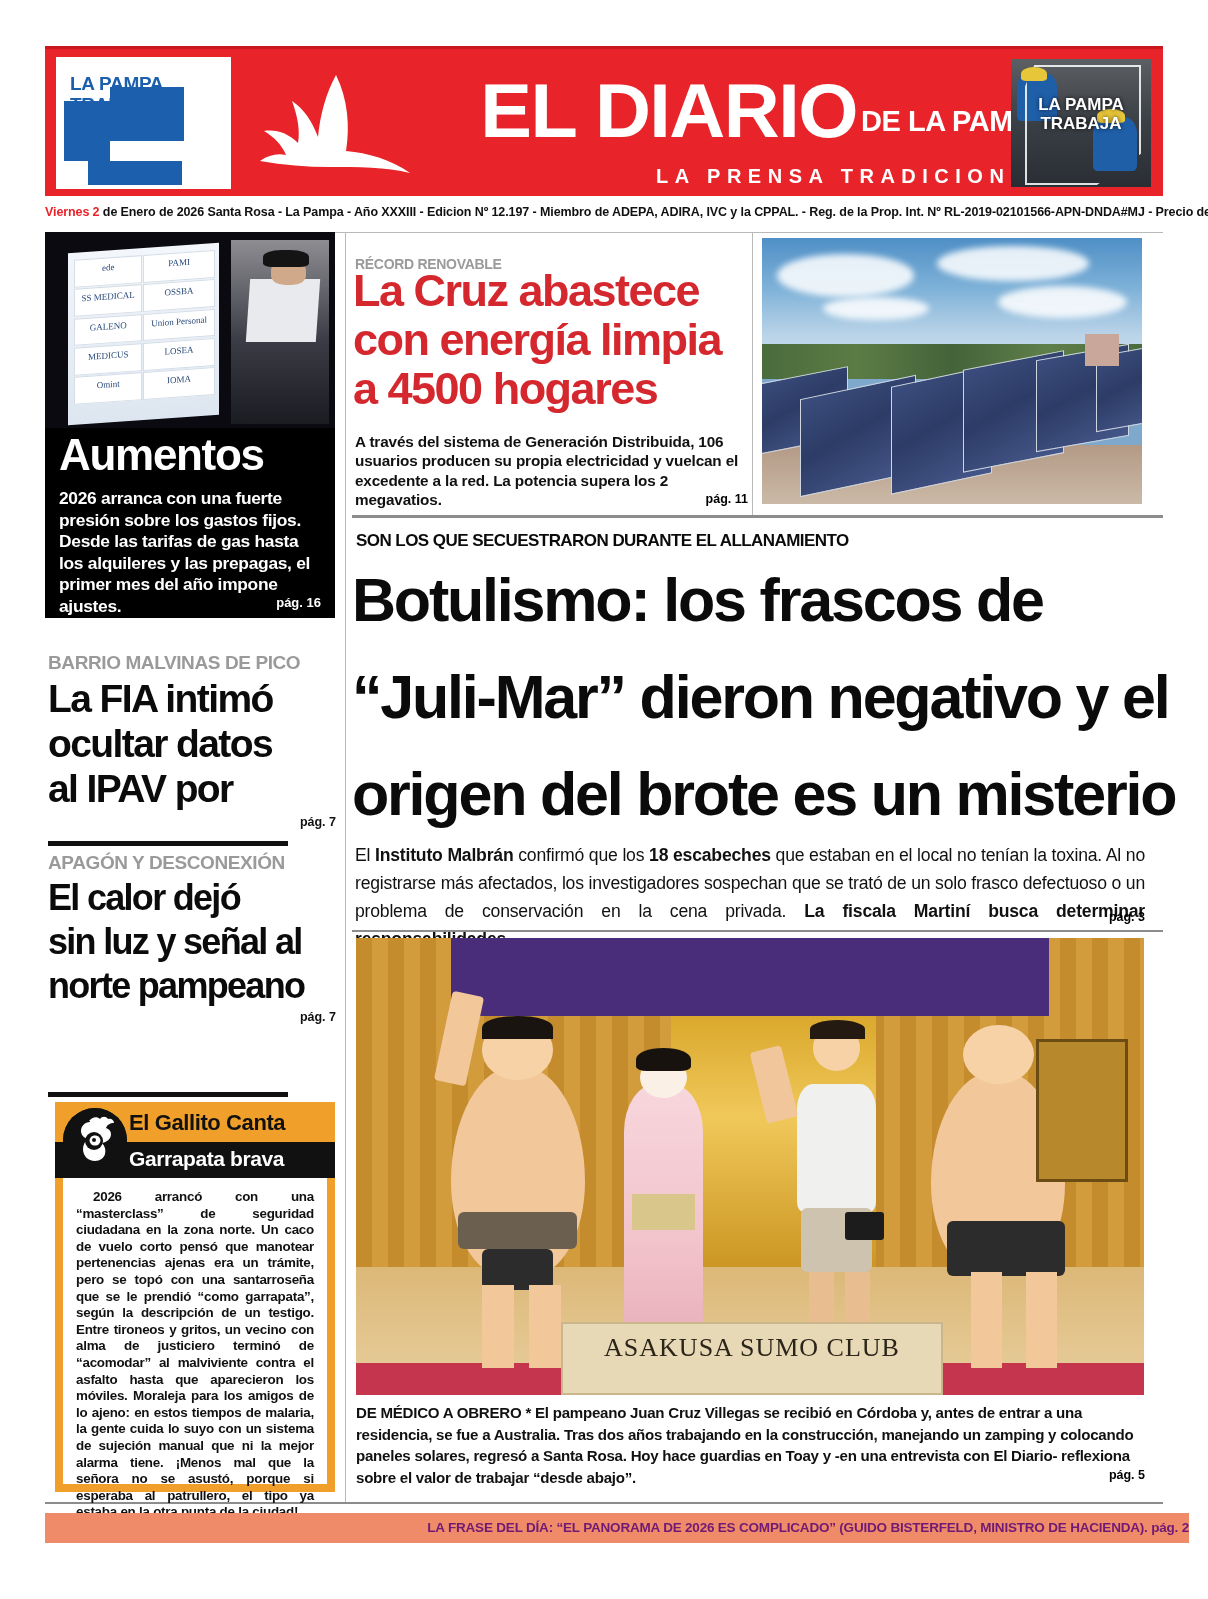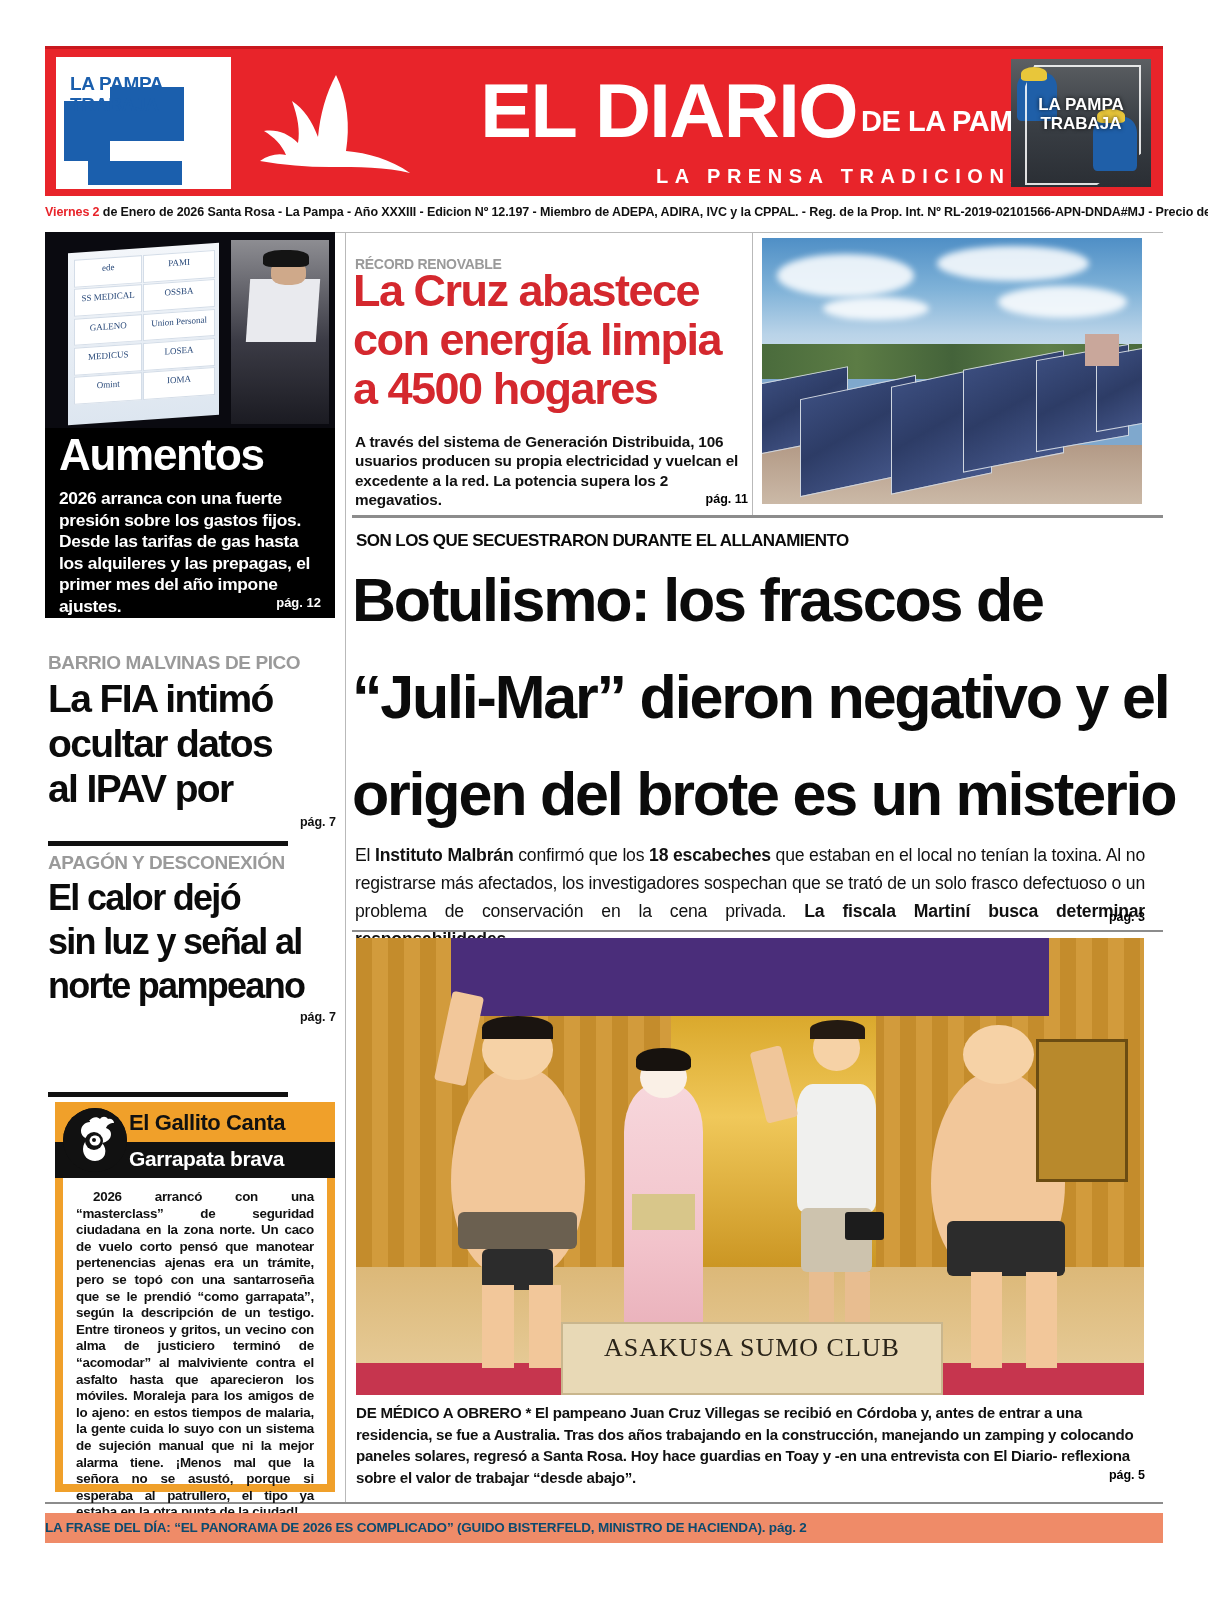--- a/index.html
+++ b/index.html
@@ -176,22 +176,22 @@
   }
   .sumo-caption{
     position:absolute;left:356px;top:1402px;width:788px;
     font-weight:bold;font-size:15.1px;line-height:21.5px;letter-spacing:-0.25px;color:#111;
   }
   .sumo-pag{position:absolute;left:1000px;top:1468px;width:145px;text-align:right;font-weight:bold;font-size:12.5px;}
 
   
   .frase{
     position:absolute;left:45px;top:1513px;width:1118px;height:30px;
-    background:#ef8b68;color:#0c4a6e;text-align:left;line-height:30px;
-    font-weight:bold;font-size:13.5px;letter-spacing:-0.2px;
+    background:#ef8b68;color:#701a75;text-align:right;line-height:30px;
+    font-weight:bold;font-size:13.5px;letter-spacing:-0.2px;padding-left:26px;
   }
 
   
   .ph{position:absolute;inset:0;}
   .sky{position:absolute;left:0;top:0;width:100%;height:48%;
        background:linear-gradient(#4f8fc6 0%,#7fb2d8 40%,#b9d3e8 75%,#cfe0ec 100%);}
   .cloud{position:absolute;background:rgba(255,255,255,.85);border-radius:50%;filter:blur(3px);}
   .ground{position:absolute;left:0;bottom:0;width:100%;height:22%;
        background:linear-gradient(#b39a86,#cbb9a7);}
   .treeline{position:absolute;left:0;top:40%;width:100%;height:13%;
@@ -327,21 +327,21 @@
               <span>IOMA</span>
             </div>
         </div>
         <div class="pharm-person"></div>
         <div class="pharm-shirt"></div>
         <div class="pharm-face"></div>
         <div class="pharm-hat"></div>
       </div>
       <div class="aumentos-head">Aumentos</div>
       <div class="aumentos-body">2026 arranca con una fuerte presión sobre los gastos fijos. Desde las tarifas de gas hasta los alquileres y las prepagas, el primer mes del año impone ajustes.</div>
-      <div class="aumentos-pag">pág. 12</div>
+      <div class="aumentos-pag">pág. 16</div>
     </div>
   </div>
 
   <div style="position:absolute;left:48px;top:652px;width:288px;">
     <div class="kicker">BARRIO MALVINAS DE PICO</div>
     <div class="left-head" style="font-size:39px;line-height:45px;margin-top:2px;">
       <div>La FIA intimó</div>
       <div>ocultar datos</div>
       <div>al IPAV por</div>
     </div>

